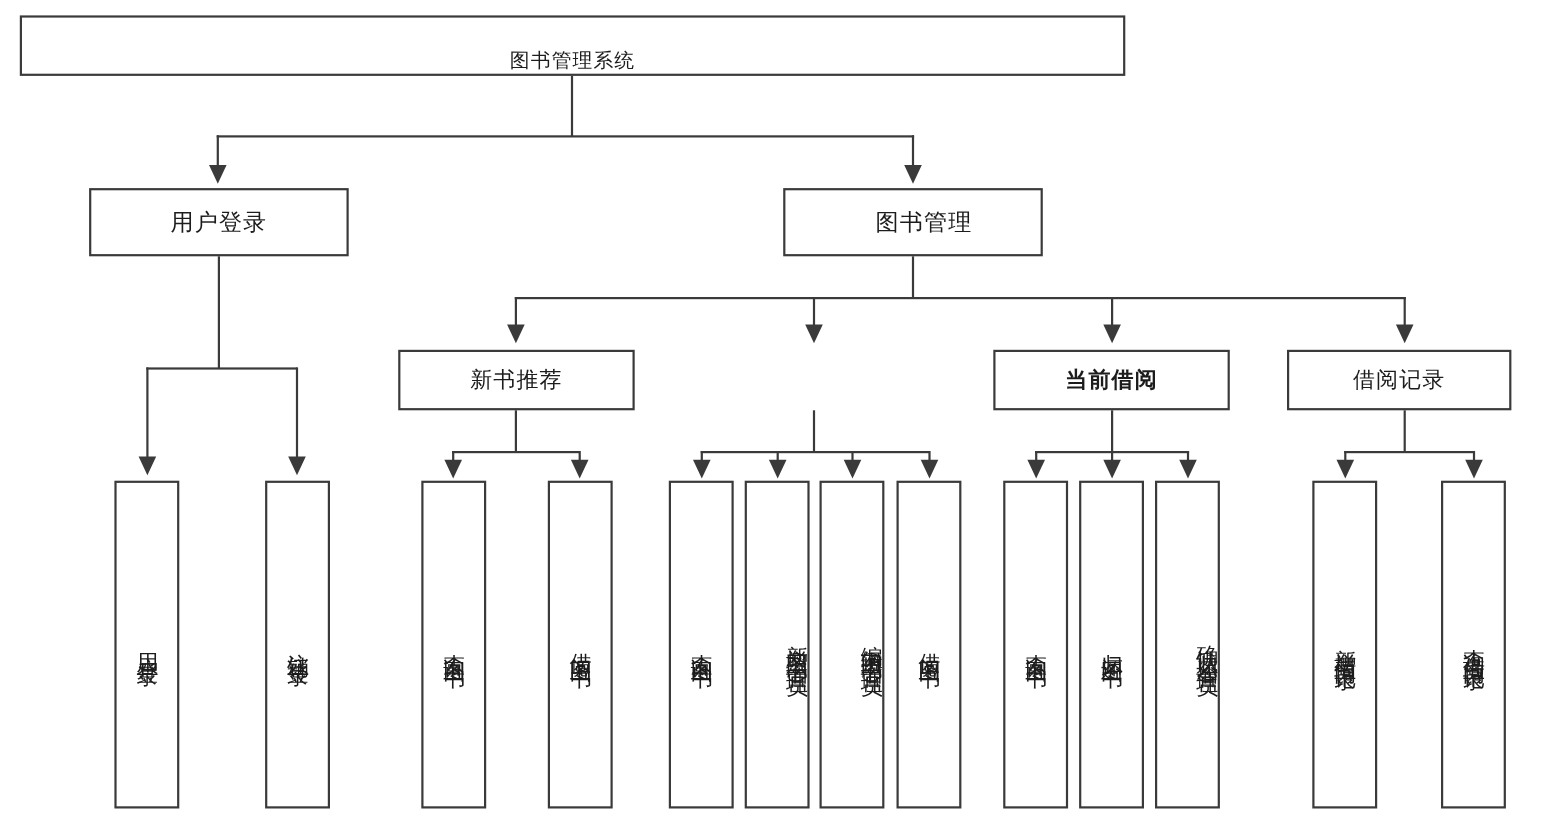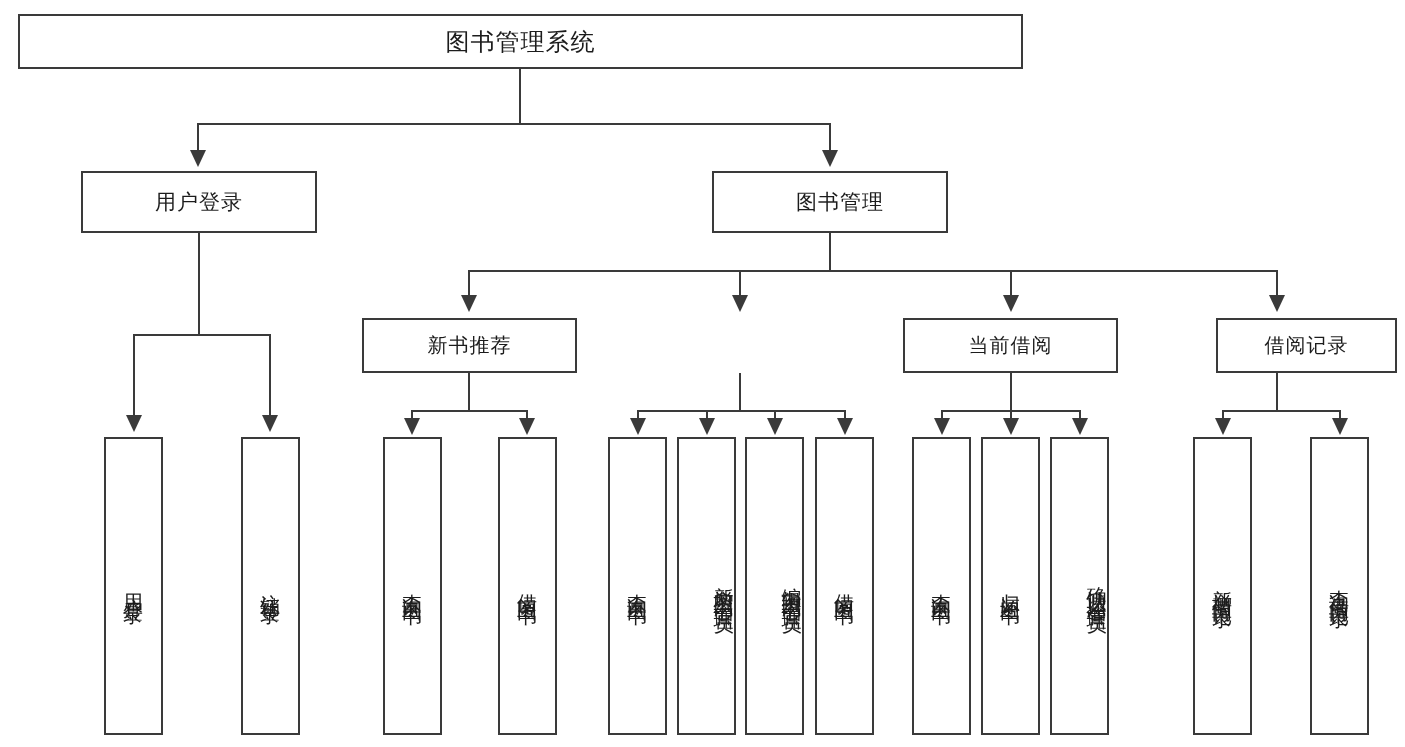--- a/index.html
+++ b/index.html
@@ -24,22 +24,23 @@
     box-sizing: border-box;
     background: #ffffff;
     border: 2px solid #3a3a3a;
     display: flex;
     align-items: center;
     justify-content: center;
     color: #1c1c1c;
     text-align: center;
   }
   .node.root {
-    font-size: 24px;
+    font-size: 18px;
     letter-spacing: 1px;
+    align-items: flex-end;
   }
   .node.lvl2 {
     font-size: 21px;
     letter-spacing: 1px;
   }
   .node.lvl3 {
     font-size: 20px;
     letter-spacing: 1px;
   }
   .node.leaf {
@@ -125,24 +126,24 @@
   <div class="vline" style="left:739px; top:270px; height:27px;"></div>
   <div class="arrow" style="left:732px; top:295px;"></div>
   <div class="vline" style="left:1010px; top:270px; height:27px;"></div>
   <div class="arrow" style="left:1003px; top:295px;"></div>
   <div class="vline" style="left:1276px; top:270px; height:27px;"></div>
   <div class="arrow" style="left:1269px; top:295px;"></div>
 
   <div class="node lvl3" style="left:362px; top:318px; width:215px; height:55px;text-align:right;">
     <span>新书推荐</span>
   </div>
-  <div class="node lvl3" style="left:903px; top:318px; width:215px; height:55px;">
+  <div class="node lvl3" style="left:903px; top:318px; width:215px; height:55px;font-weight:bold;">
     <span>当前借阅</span>
   </div>
-  <div class="node lvl3" style="left:1170px; top:318px; width:181px; height:55px;margin-left:46px;">
+  <div class="node lvl3" style="left:1170px; top:318px; width:204px; height:55px;">
     <span>借阅记录</span>
   </div>
 
   <div class="vline" style="left:468px; top:373px; height:38px;"></div>
   <div class="hline" style="left:411px; top:410px; width:116px;"></div>
   <div class="vline" style="left:411px; top:410px; height:10px;"></div>
   <div class="arrow" style="left:404px; top:418px;"></div>
   <div class="vline" style="left:526px; top:410px; height:10px;"></div>
   <div class="arrow" style="left:519px; top:418px;"></div>
 

